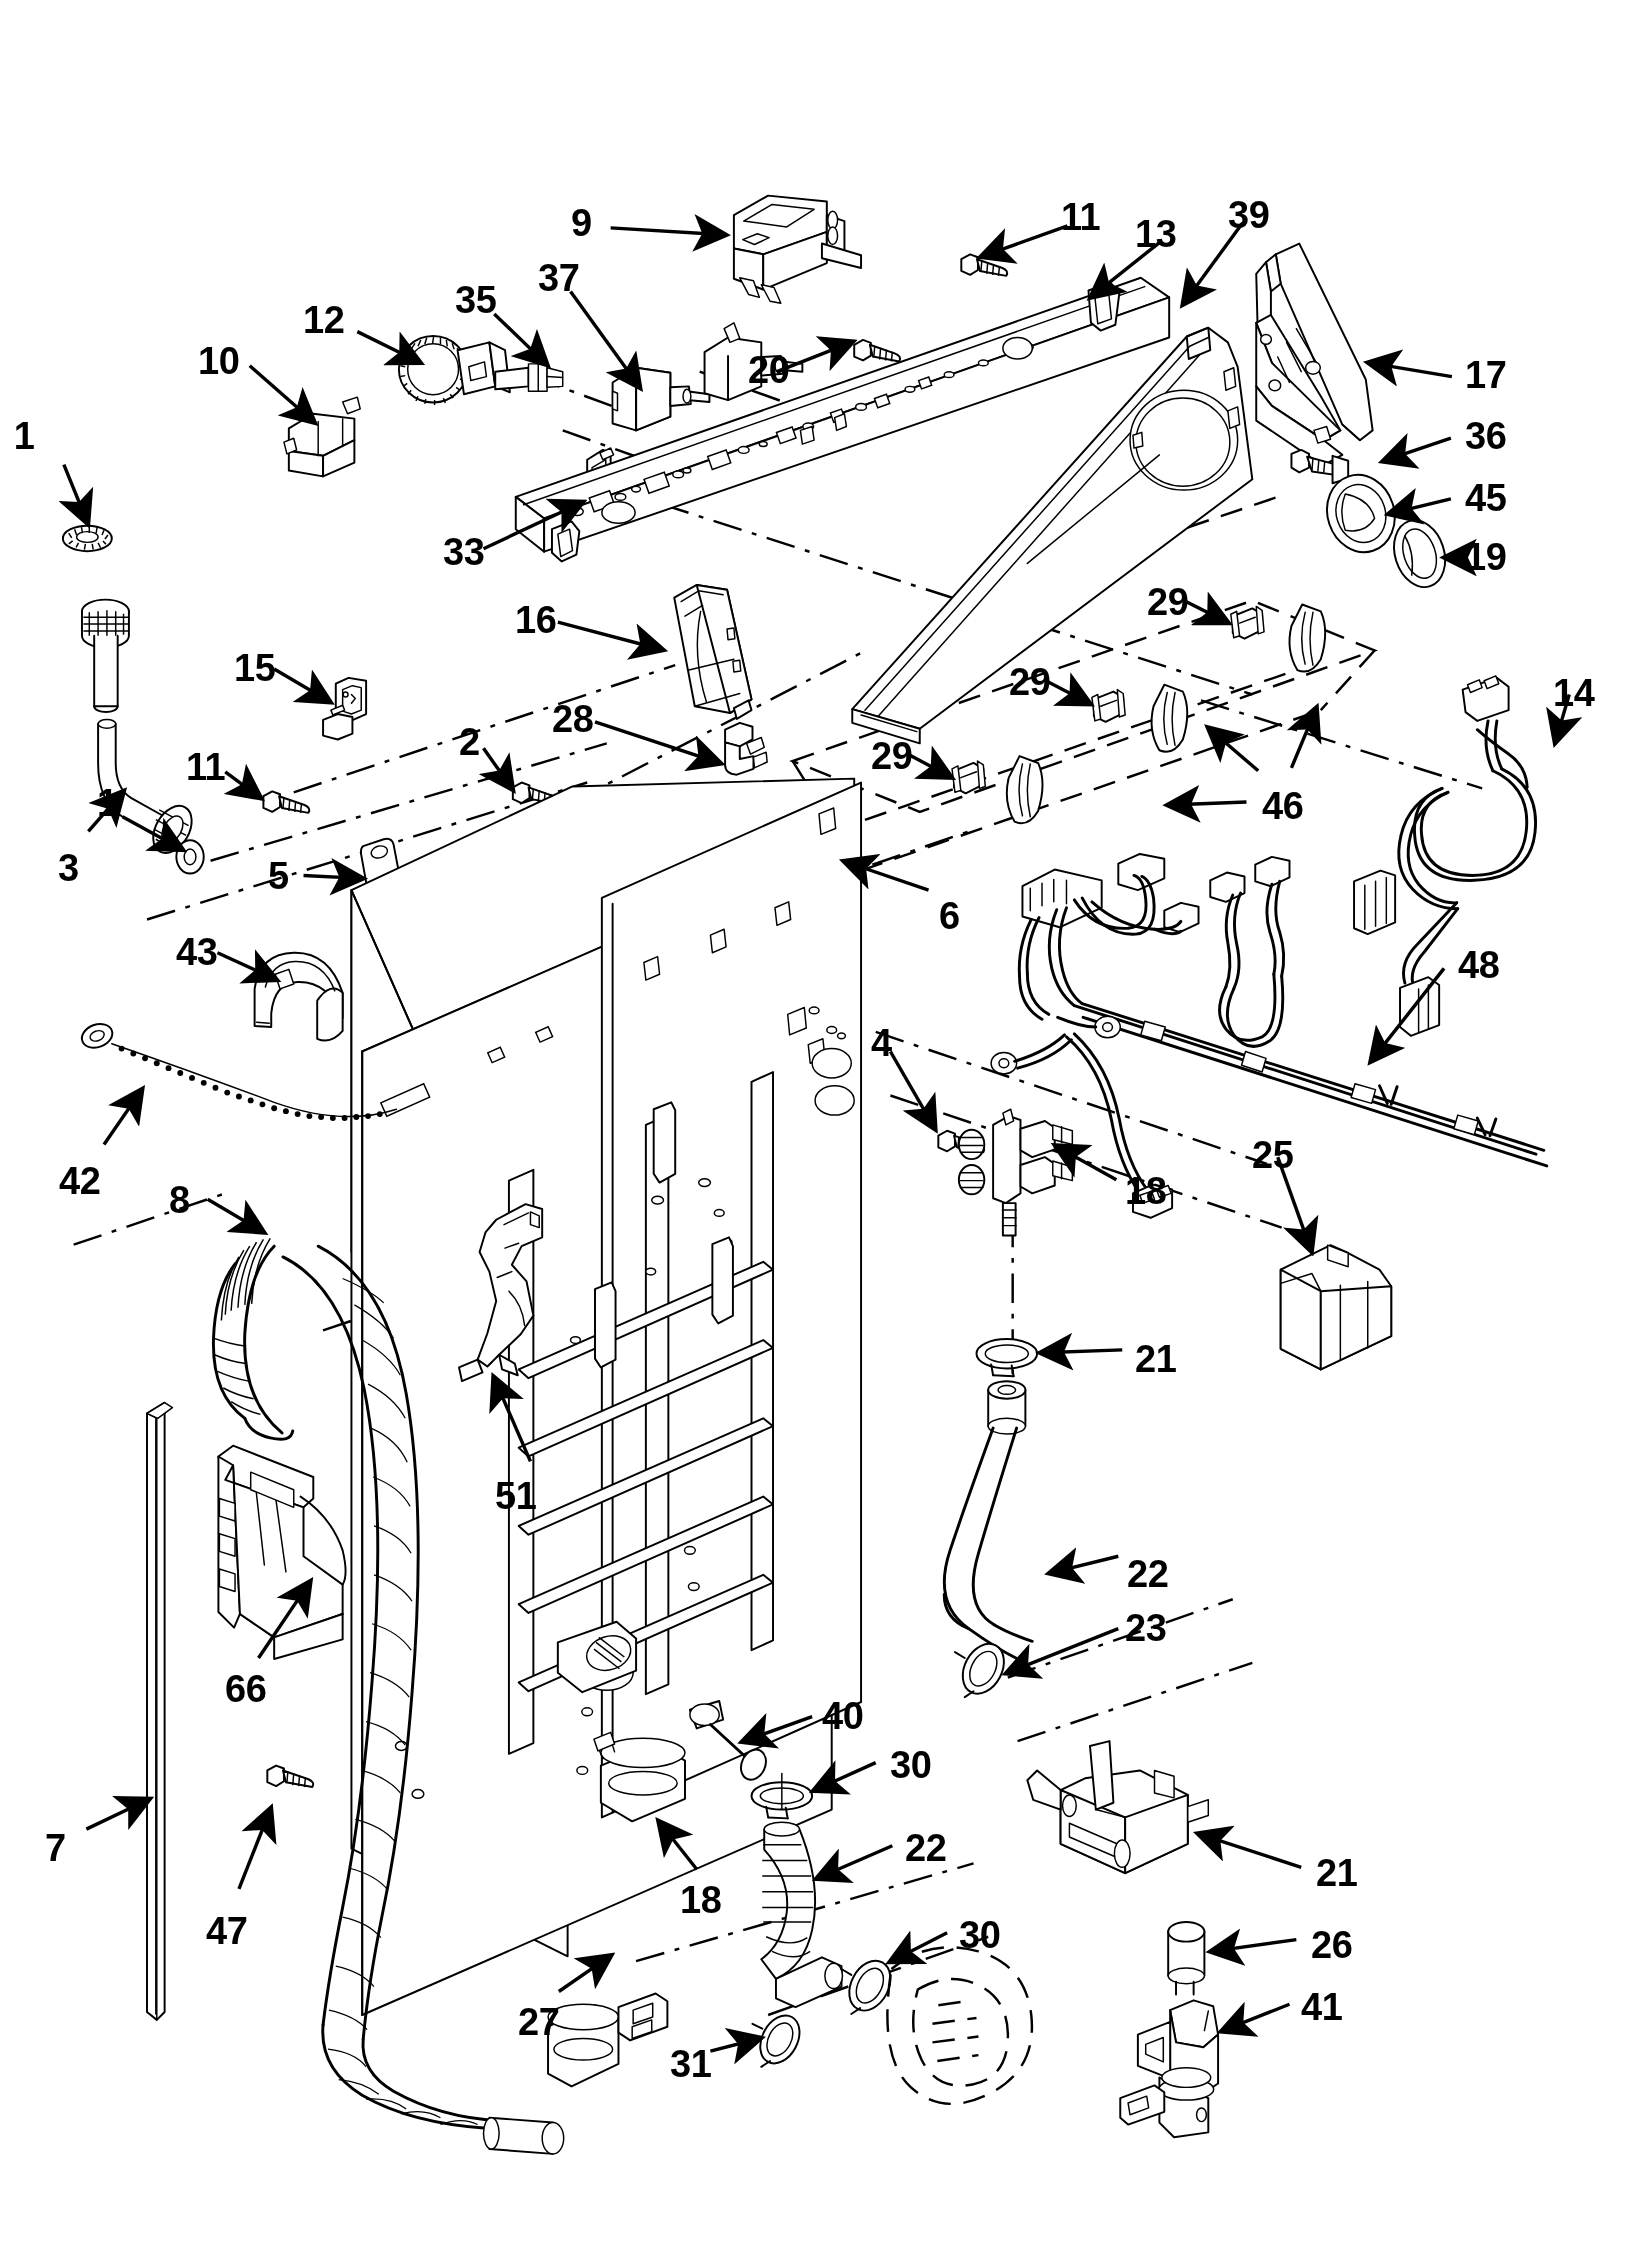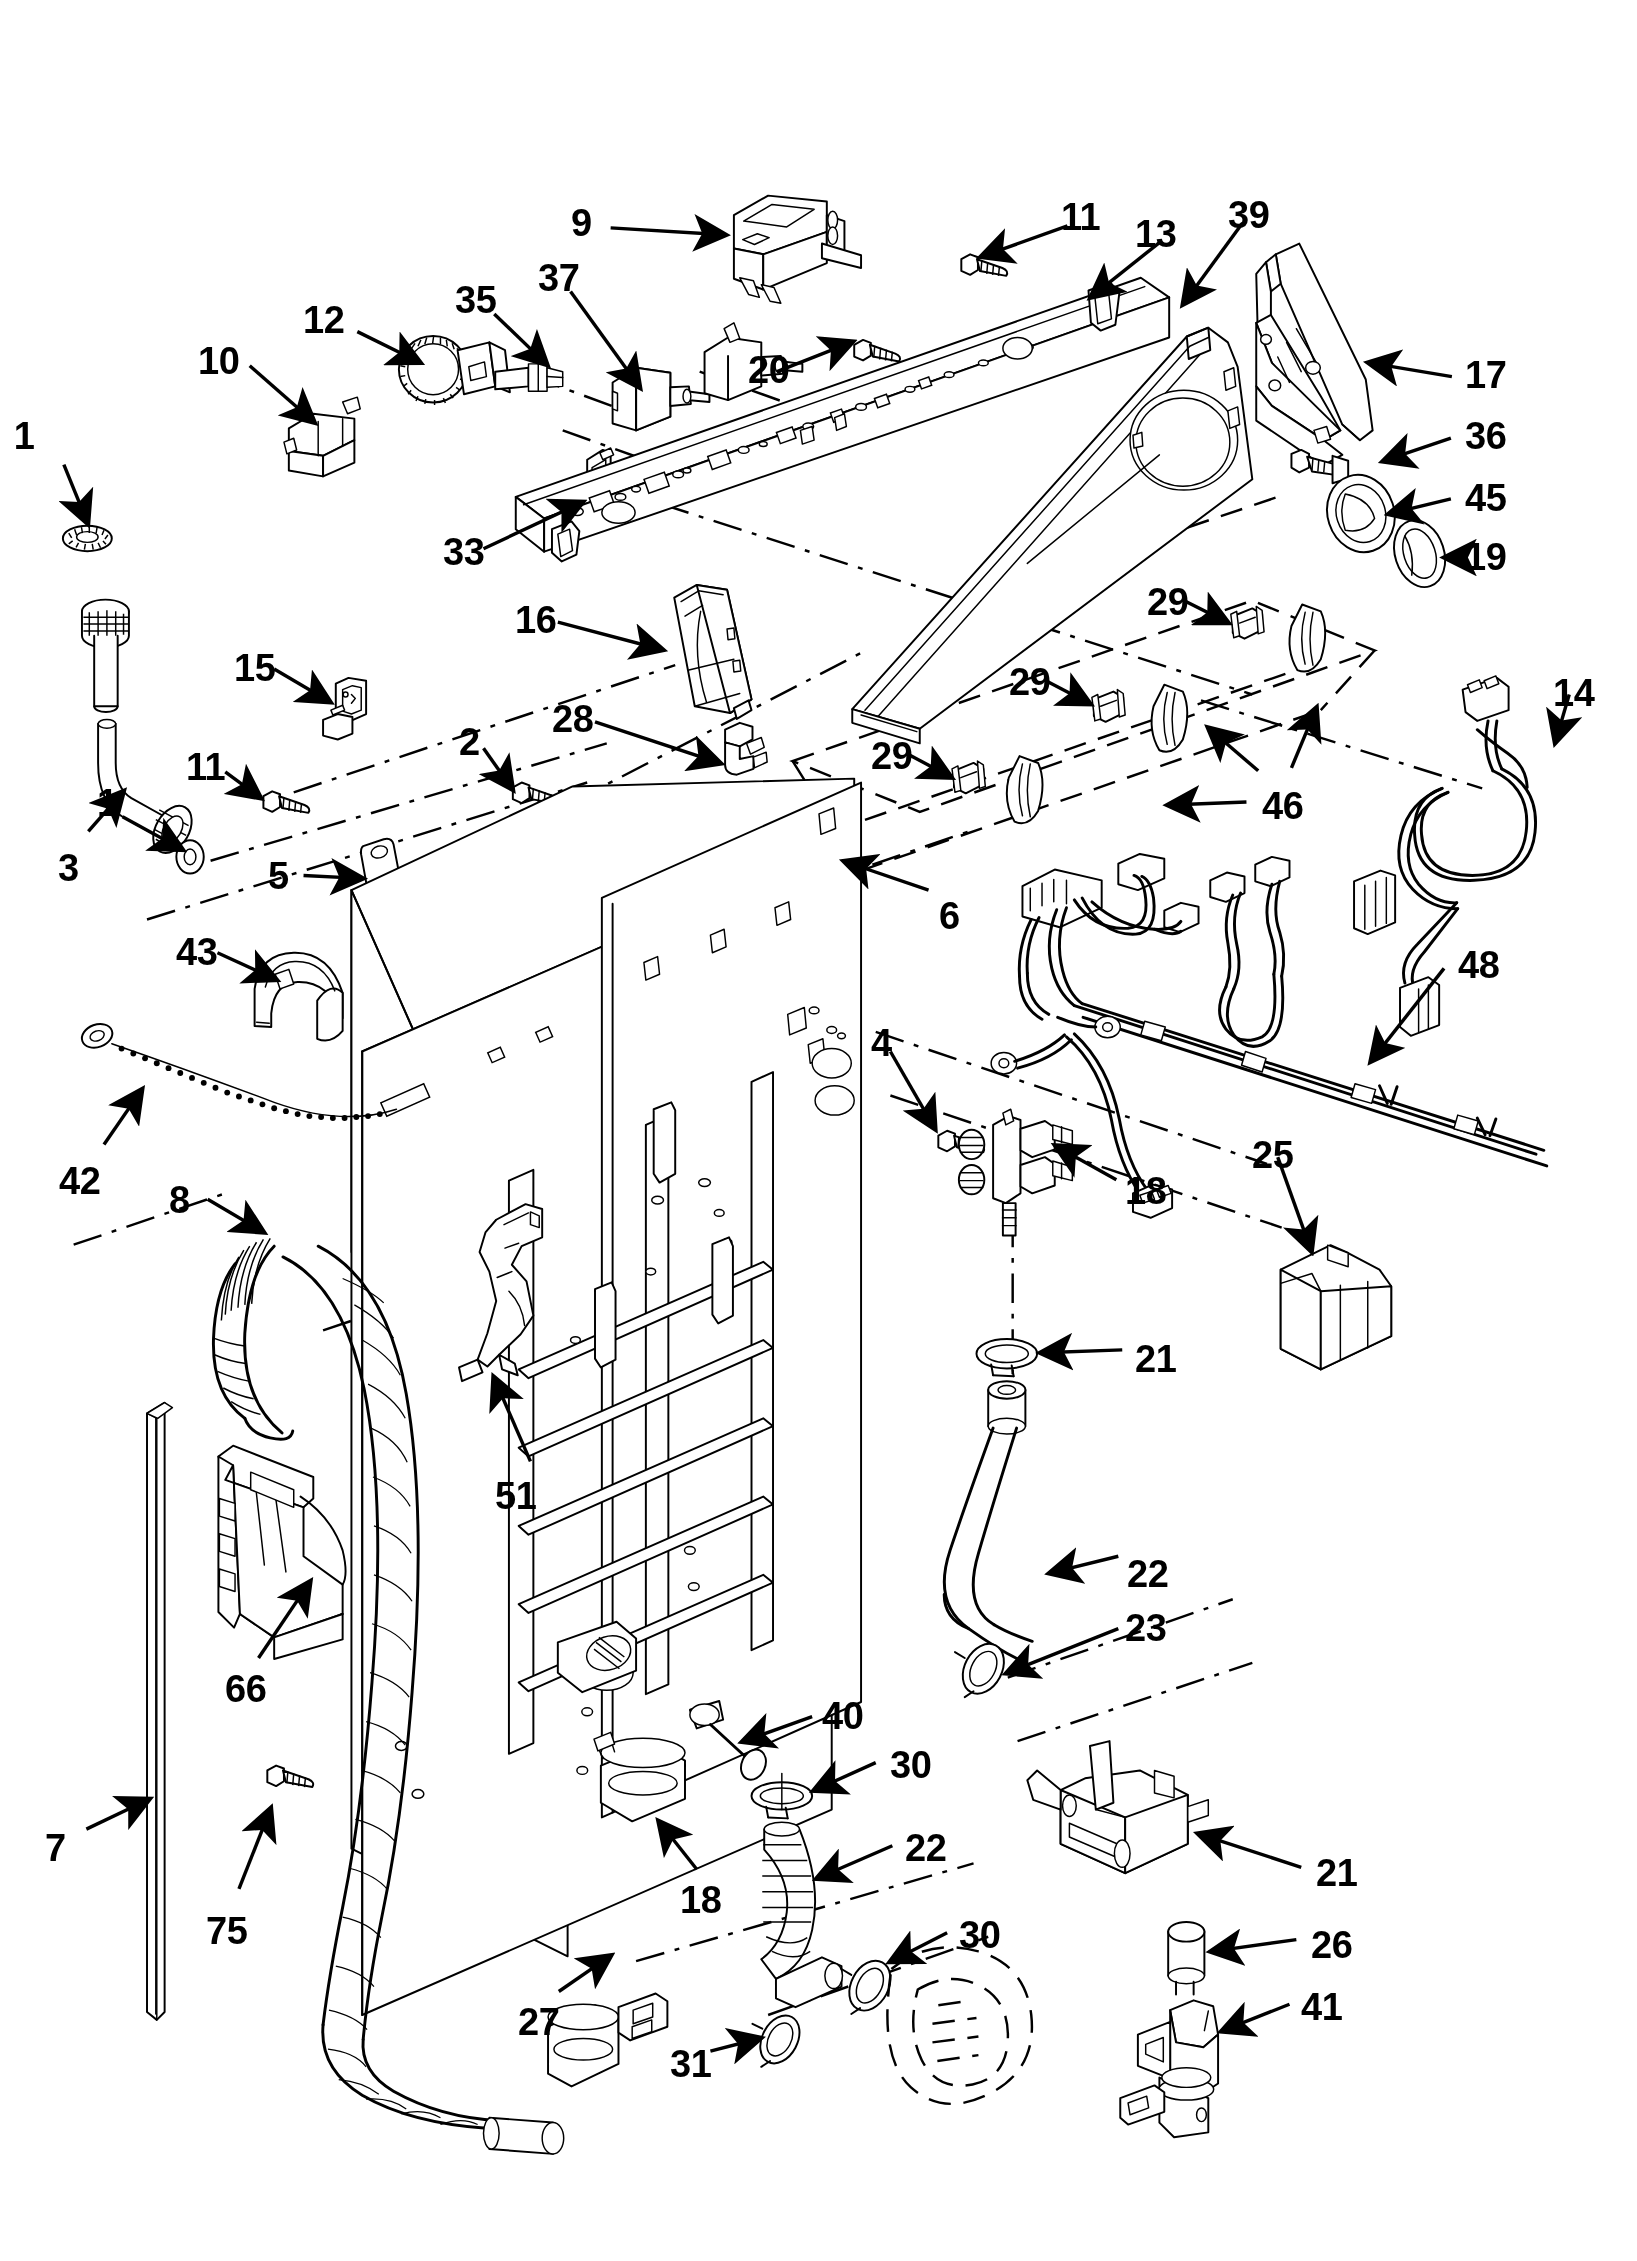--- a/index.html
+++ b/index.html
@@ -927,21 +927,21 @@
   <div class="lbl" style="left:871px;top:1024px">4</div>
   <div class="lbl" style="left:1125px;top:1172px">18</div>
   <div class="lbl" style="left:1458px;top:946px">48</div>
   <div class="lbl" style="left:1252px;top:1136px">25</div>
   <div class="lbl" style="left:1135px;top:1340px">21</div>
   <div class="lbl" style="left:495px;top:1477px">51</div>
   <div class="lbl" style="left:225px;top:1670px">66</div>
   <div class="lbl" style="left:1127px;top:1555px">22</div>
   <div class="lbl" style="left:1125px;top:1609px">23</div>
   <div class="lbl" style="left:45px;top:1829px">7</div>
-  <div class="lbl" style="left:206px;top:1912px">75</div>
+  <div class="lbl" style="left:206px;top:1912px">47</div>
   <div class="lbl" style="left:822px;top:1697px">40</div>
   <div class="lbl" style="left:890px;top:1746px">30</div>
   <div class="lbl" style="left:905px;top:1829px">22</div>
   <div class="lbl" style="left:680px;top:1881px">18</div>
   <div class="lbl" style="left:959px;top:1916px">30</div>
   <div class="lbl" style="left:518px;top:2003px">27</div>
   <div class="lbl" style="left:670px;top:2045px">31</div>
   <div class="lbl" style="left:1316px;top:1854px">21</div>
   <div class="lbl" style="left:1311px;top:1926px">26</div>
   <div class="lbl" style="left:1301px;top:1988px">41</div>

